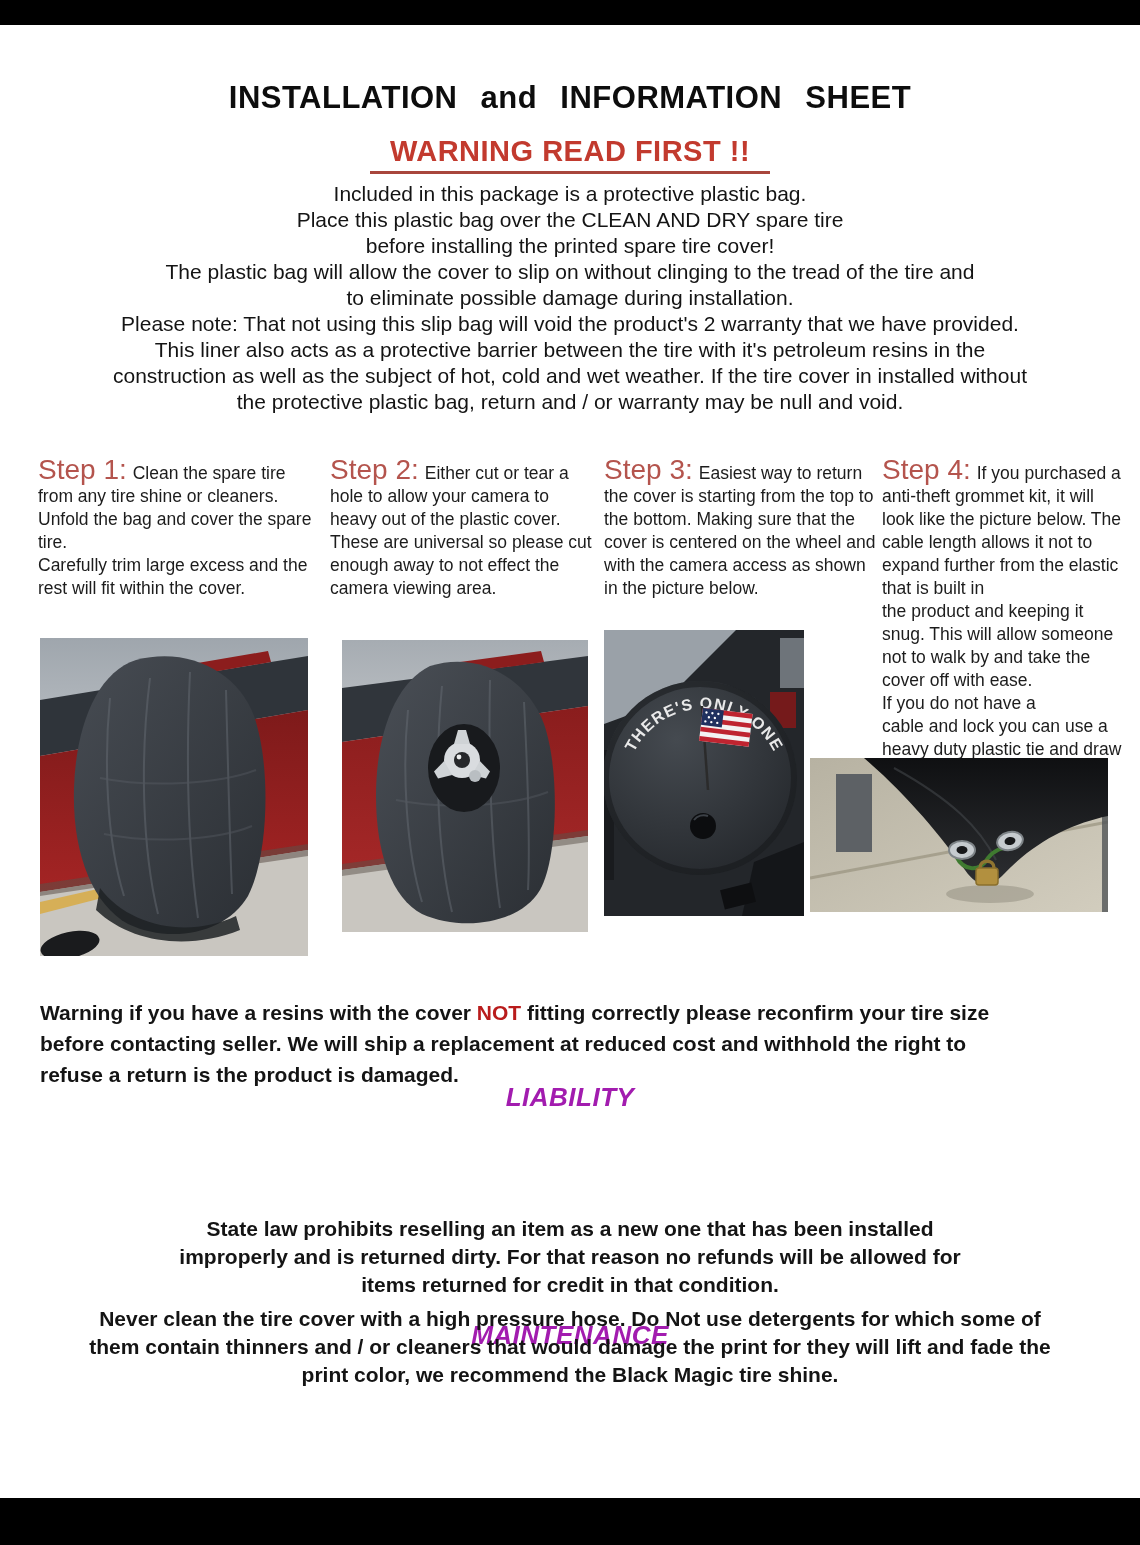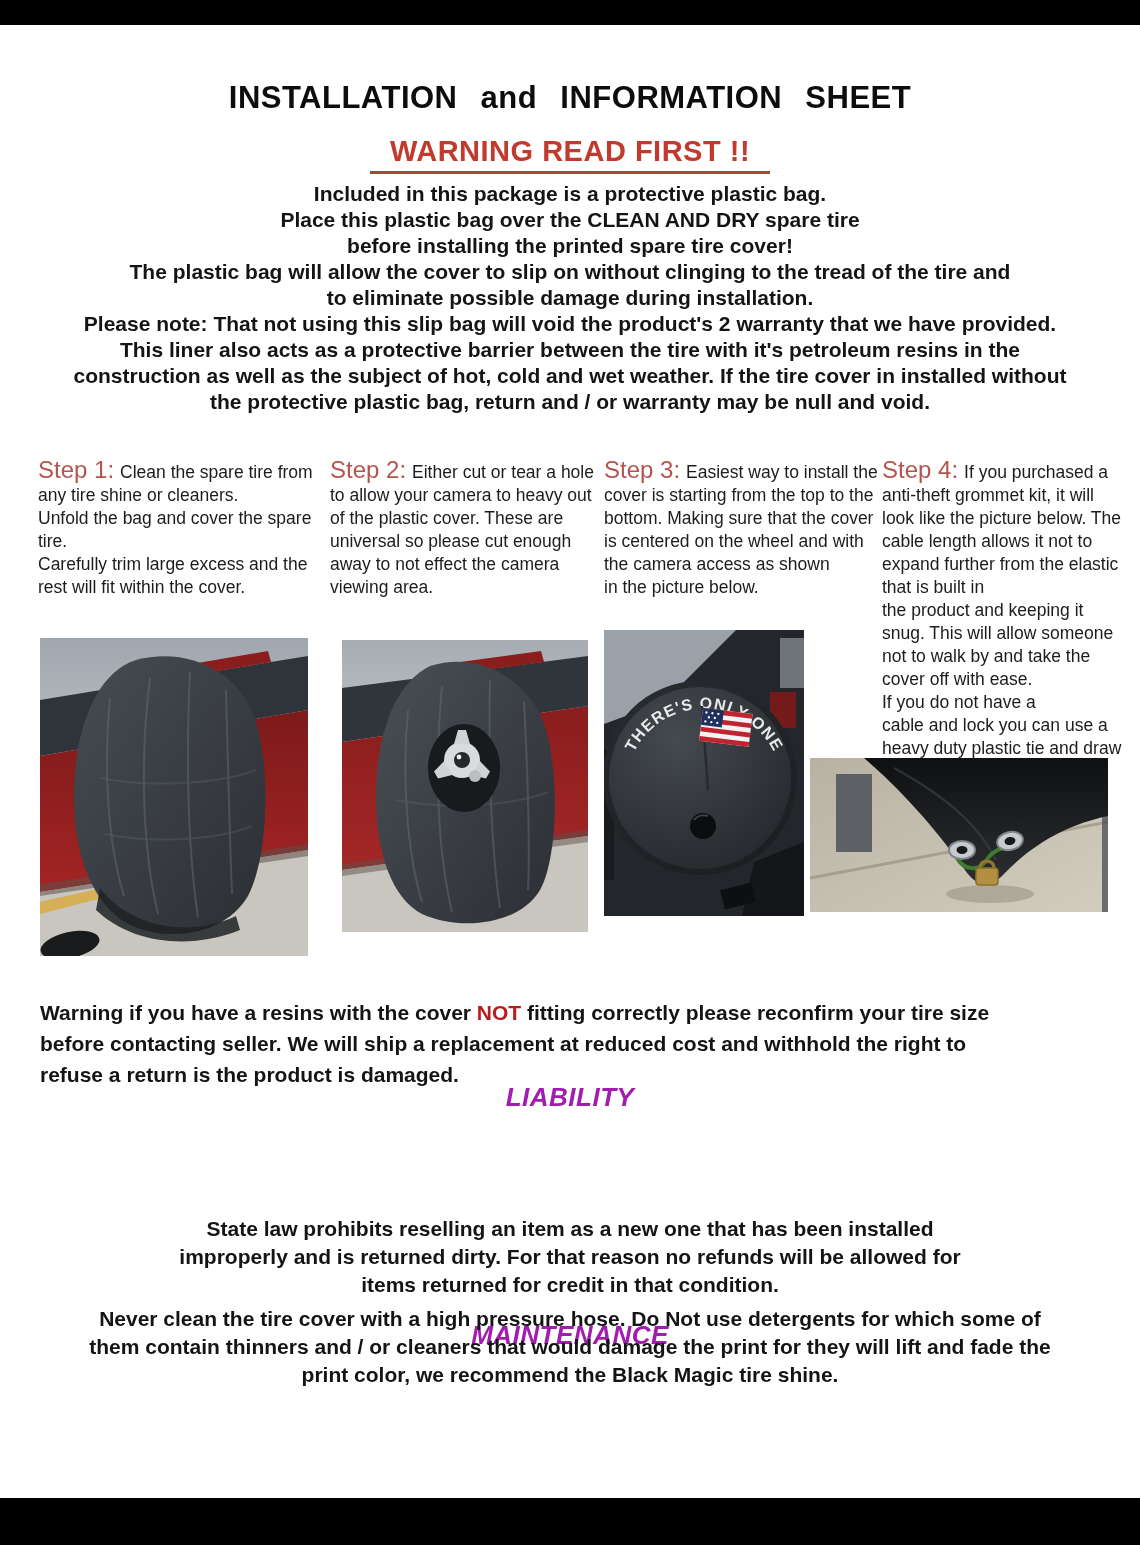--- a/index.html
+++ b/index.html
@@ -8,23 +8,23 @@
     font-family:"Liberation Sans", sans-serif;color:#111;
     -webkit-font-smoothing:antialiased;
   }
   .page{position:absolute;left:0;top:25px;width:1140px;height:1473px;background:#ffffff;overflow:hidden;}
   .abs{position:absolute;}
   .center{width:100%;text-align:center;}
   .doc-title{top:55px;font-size:31px;font-weight:bold;letter-spacing:.5px;word-spacing:14px;color:#0d0d0d;}
   .warn-wrap{top:110px;}
   .warn-head{display:inline-block;font-size:29px;font-weight:bold;color:#c23a2e;
     border-bottom:3px solid #a8463c;padding:0 20px 3px 20px;letter-spacing:.5px;}
-  .intro{top:156px;font-size:21px;font-weight:bold;line-height:26px;white-space:pre-line;color:#141414;}
+  .intro{top:156px;font-size:21px;font-weight:normal;line-height:26px;white-space:pre-line;color:#141414;}
   .step{top:433px;font-size:17.5px;line-height:23px;color:#1c1c1c;}
-  .step-label{font-size:24px;color:#b4544d;margin-right:6px;text-align:right;}
+  .step-label{font-size:28px;color:#b4544d;margin-right:6px;text-align:right;}
   .step-text{white-space:pre-line;}
   .s1{left:38px;width:276px;}
   .s2{left:330px;width:268px;}
   .s3{left:604px;width:274px;}
   .s4{left:882px;width:240px;}
   .photo{display:block;}
   .p1{left:40px;top:613px;}
   .p2{left:342px;top:615px;}
   .p3{left:604px;top:605px;}
   .p4{left:810px;top:733px;}
@@ -57,21 +57,21 @@
 This liner also acts as a protective barrier between the tire with it's petroleum resins in the
 construction as well as the subject of hot, cold and wet weather.  If the tire cover in installed without
 the protective plastic bag, return and / or warranty may be null and void.</div>
 
   <div class="abs step s1"><span class="step-label">Step 1:</span><span class="step-text">Clean the spare tire from any tire shine or cleaners.
  Unfold the bag and cover the spare tire.
 Carefully trim large excess and the rest will fit within the cover.</span></div>
 
   <div class="abs step s2"><span class="step-label">Step 2:</span><span class="step-text">Either cut or tear a hole to allow your camera to heavy out of the plastic cover. These are universal so please cut enough away to not effect the camera viewing area.</span></div>
 
-  <div class="abs step s3"><span class="step-label">Step 3:</span><span class="step-text">Easiest way to install the cover is starting from the top to the bottom. Making sure that the cover is centered on the wheel and with the camera access as shown
+  <div class="abs step s3"><span class="step-label">Step 3:</span><span class="step-text">Easiest way to return the cover is starting from the top to the bottom. Making sure that the cover is centered on the wheel and with the camera access as shown
 in the picture below.</span></div>
 
   <div class="abs step s4"><span class="step-label">Step 4:</span><span class="step-text">If you purchased a anti-theft grommet kit, it will look like the picture below. The cable length allows it not to expand further from the elastic that is built in
 the product and keeping it snug. This will allow someone not to walk by and take the cover off with ease.
 If you do not have a
 cable and lock you can use a heavy duty plastic tie and draw it tight.</span></div>
 
   <svg class="abs photo p1" width="268" height="318" viewBox="0 0 268 318">
     <defs>
       <linearGradient id="p1sky" x1="0" y1="0" x2="0" y2="1">

